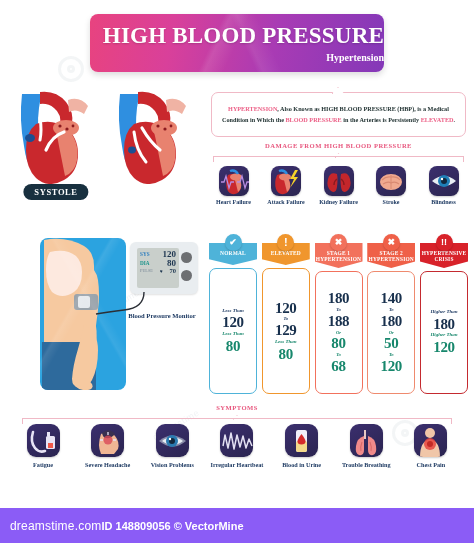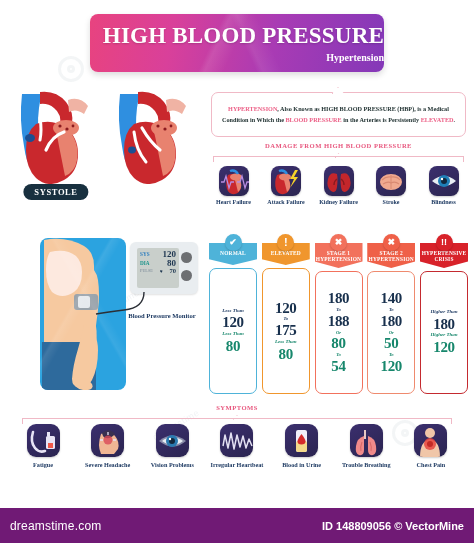--- a/index.html
+++ b/index.html
@@ -131,22 +131,22 @@
   
   .symptoms { position:absolute; left:14px; top:424px; width:446px; display:flex; justify-content:space-between; }
   .sym { width:58px; text-align:center; }
   .symicon { width:33px; height:33px; margin:0 auto; border-radius:9px;
     background: linear-gradient(150deg,#3b2f6e 0%, #2a2450 100%);
     position:relative; overflow:hidden; box-shadow:0 1px 2px rgba(0,0,0,.2); }
   .sym .lbl { font-size:6.2px; font-weight:bold; color:#1f3b63; line-height:1.25; margin-top:4px; }
 
   
   .footer { position:absolute; left:0; bottom:0; width:474px; height:35px;
-    background:#701a75; display:flex; align-items:center;
-    justify-content:space-between; padding:0 10px; }
+    background:#8b5cf6; display:flex; align-items:center;
+    padding:0 10px; }
   .brand { color:#fff; font-size:12px; font-family:"Liberation Sans",sans-serif; letter-spacing:.2px; }
   .credit { color:#fff; font-size:11px; font-family:"Liberation Sans",sans-serif; font-weight:bold; }
 </style>
 </head>
 <body>
 
 <div class="canvas">
 
   <div class="wmring" style="left:58px;top:56px;"></div>
   <div class="wmring" style="left:278px;top:18px;"></div>
@@ -280,36 +280,36 @@
           <div class="small g">Less Than</div>
           <div class="big g">80</div>
         </div>
       </div>
       <div class="bpcol">
         <div class="bpbadge" style="background: rgb(240, 150, 45);">!</div>
         <div class="bpbanner" style="background: rgb(240, 150, 45);">ELEVATED</div>
         <div class="bpcard" style="border-color: rgb(240, 150, 45);">
           <div class="big">120</div>
           <div class="conn">To</div>
-          <div class="big">175</div>
+          <div class="big">129</div>
           <div class="small g">Less Than</div>
           <div class="big g">80</div>
         </div>
       </div>
       <div class="bpcol">
         <div class="bpbadge" style="background: rgb(242, 113, 92); font-size: 9px;">✖</div>
         <div class="bpbanner" style="background: rgb(242, 113, 92);">STAGE 1 HYPERTENSION</div>
         <div class="bpcard" style="border-color: rgb(242, 113, 92);">
           <div class="big">180</div>
           <div class="conn">To</div>
           <div class="big">188</div>
           <div class="conn g">Or</div>
           <div class="big g">80</div>
           <div class="conn g">To</div>
-          <div class="big g">54</div>
+          <div class="big g">68</div>
         </div>
       </div>
       <div class="bpcol">
         <div class="bpbadge" style="background: rgb(239, 96, 72); font-size: 9px;">✖</div>
         <div class="bpbanner" style="background: rgb(239, 96, 72);">STAGE 2 HYPERTENSION</div>
         <div class="bpcard" style="border-color: rgb(239, 138, 110);">
           <div class="big">140</div>
           <div class="conn">To</div>
           <div class="big">180</div>
           <div class="conn g">Or</div>

